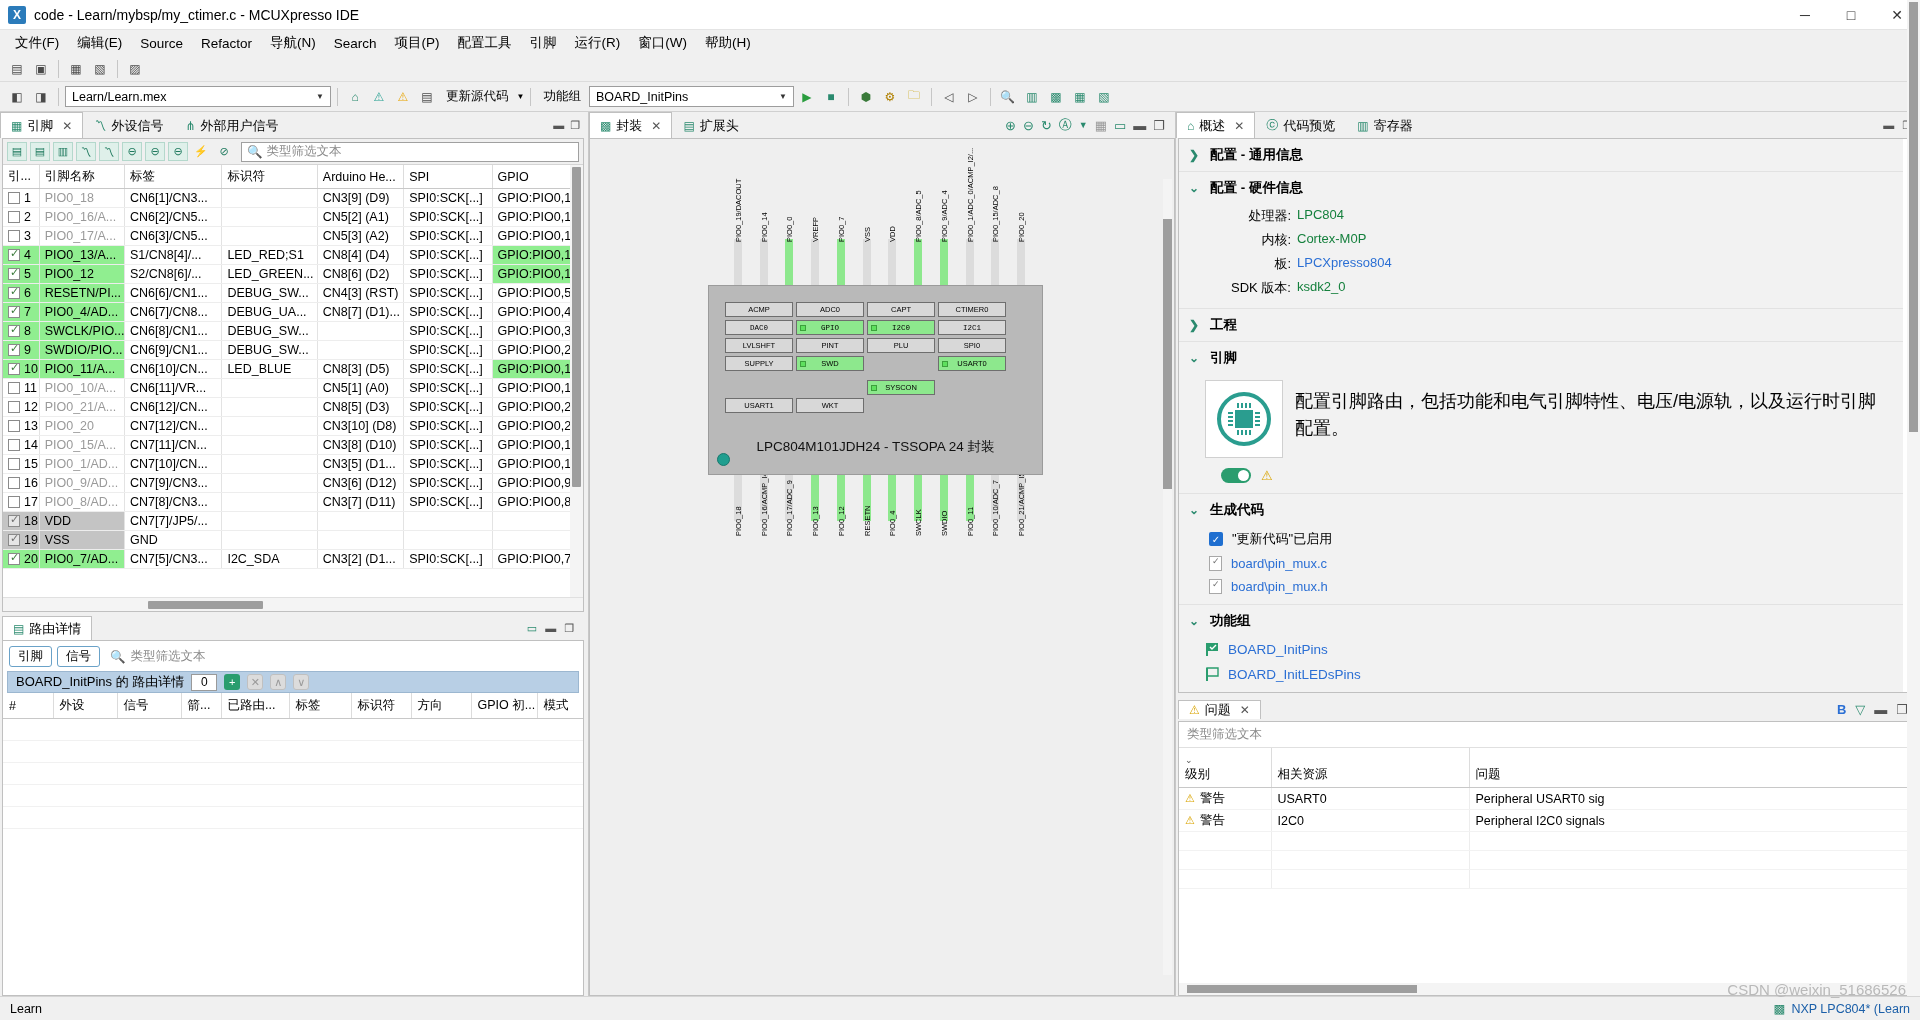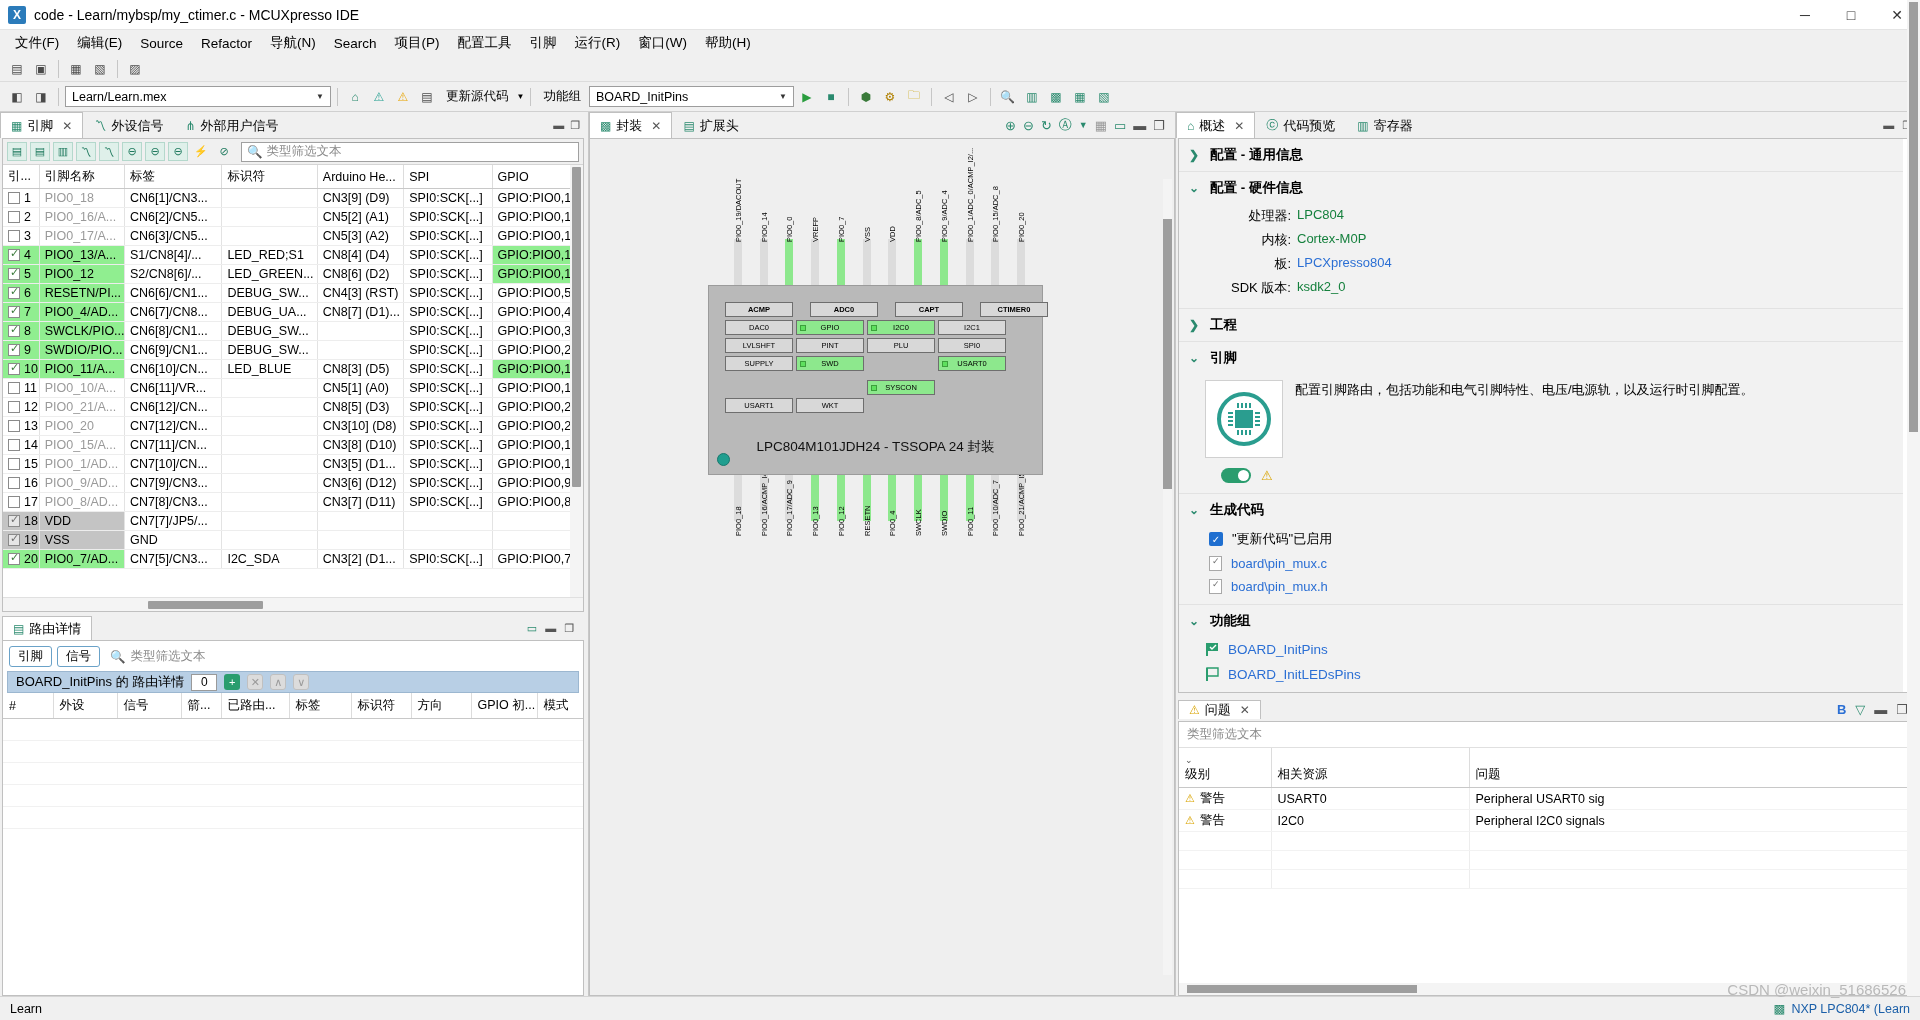--- a/index.html
+++ b/index.html
@@ -164,21 +164,21 @@
   .sec { background:#f2f2f2; border-bottom:1px solid #e2e2e2; }
   .sec-head { display:flex; align-items:center; gap:9px; padding: 7px 10px; font-weight:bold; font-size:13.5px;}
   .caret { color:#2a8a6e; font-size: 12px; width: 12px; display:inline-block;}
   .kv { display:flex; font-size:13px; padding: 3px 10px 3px 0; }
   .kv .k { width: 118px; text-align:right; padding-right:6px; color:#000;}
   .kv .v { color:#15803d; }
   .kv .v.link { color:#2b6fd4; }
   .pin-block { display:flex; gap:12px; padding: 6px 12px 10px 26px; align-items:flex-start;}
   .chip-badge { width:78px; height:78px; border:1px solid #d0d0d0; background:#fff;
                 display:flex; align-items:center; justify-content:center; flex:none;}
-  .pin-desc { font-size:13px; line-height:1.5; }
+  .pin-desc { font-size:18px; line-height:1.5;margin-top:8px; }
   .switch { width:30px; height:15px; border-radius:8px; background:#2a9d6e; position:relative; display:inline-block;}
   .switch:after{content:"";position:absolute;right:2px;top:2px;width:11px;height:11px;border-radius:50%;background:#fff;}
   .codeitem { display:flex; align-items:center; gap:9px; padding: 4px 10px 4px 30px; font-size:13px;}
   .codeitem .lnk { color:#2b6fd4; }
   .fgitem { display:flex; align-items:center; gap:9px; padding: 5px 10px 5px 26px; font-size:13.5px; color:#2b6fd4;}
   .bluechk { width:14px; height:14px; background:#1f6fd0; border-radius:2px; color:#fff; font-size:10px;
              display:flex;align-items:center;justify-content:center; flex:none;}
   .fileic { width:13px; height:15px; border:1px solid #a8a8a8; background:#fff; position:relative; flex:none;}
   .fileic:after{content:"✓"; position:absolute; font-size:9px; color:#707070; left:2px; top:-1px;}
   .ov-vscroll{position:absolute;right:0;top:0;bottom:0;width:13px;background:#f4f4f4;}
@@ -695,35 +695,35 @@
                 <div class="pinlbl" style="left: 358.923px; top: 388px;">SWDIO</div>
                 <div class="pinleg act" style="left: 375.692px; top: 336px; height: 46px;"></div>
                 <div class="pinlbl" style="left: 384.692px; top: 388px;">PIO0_11</div>
                 <div class="pinleg" style="left: 401.462px; top: 336px; height: 46px;"></div>
                 <div class="pinlbl" style="left: 410.462px; top: 388px;">PIO0_10/ADC_7</div>
                 <div class="pinleg" style="left: 427.231px; top: 336px; height: 46px;"></div>
                 <div class="pinlbl" style="left: 436.231px; top: 388px;">PIO0_21/ACMP_I5</div>
               </div>
             <div class="chip">
               <div id="periph-grid" style="position:absolute;left:16px;top:16px;display:flex;flex-direction:column;gap:3px;">
-                  <div style="display: flex; gap: 17px; font-weight: bold;">
+                  <div style="display: flex; gap: 3px;">
                     <div class="periph" style="position: relative;">
                       <span>ACMP</span>
                     </div>
                     <div class="periph" style="position: relative;">
                       <span>ADC0</span>
                     </div>
                     <div class="periph" style="position: relative;">
                       <span>CAPT</span>
                     </div>
                     <div class="periph" style="position: relative;">
                       <span>CTIMER0</span>
                     </div>
                   </div>
-                  <div style="display: flex; gap: 3px;">
+                  <div style="display: flex; gap: 3px; font-family: Liberation Mono, monospace;">
                     <div class="periph" style="position: relative;">
                       <span>DAC0</span>
                     </div>
                     <div class="periph on" style="position: relative;">
                       <span class="led"></span>
                       <span>GPIO</span>
                     </div>
                     <div class="periph on" style="position: relative;">
                       <span class="led"></span>
                       <span>I2C0</span>

